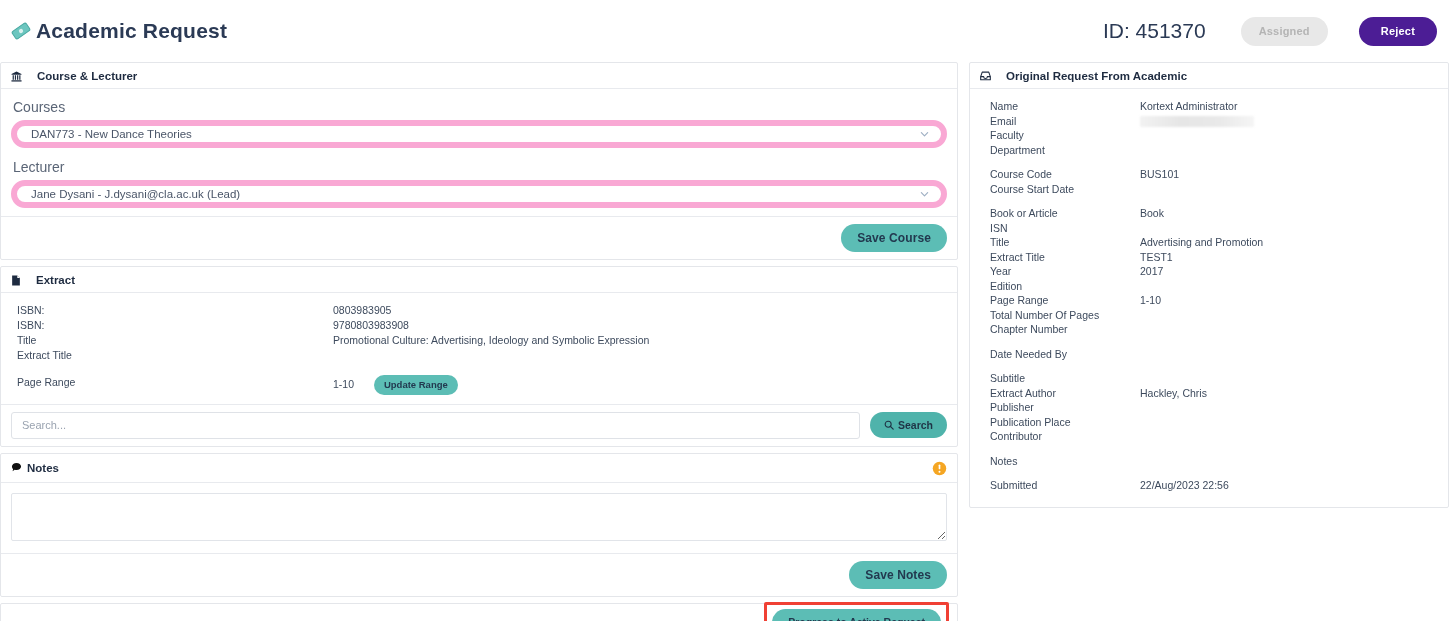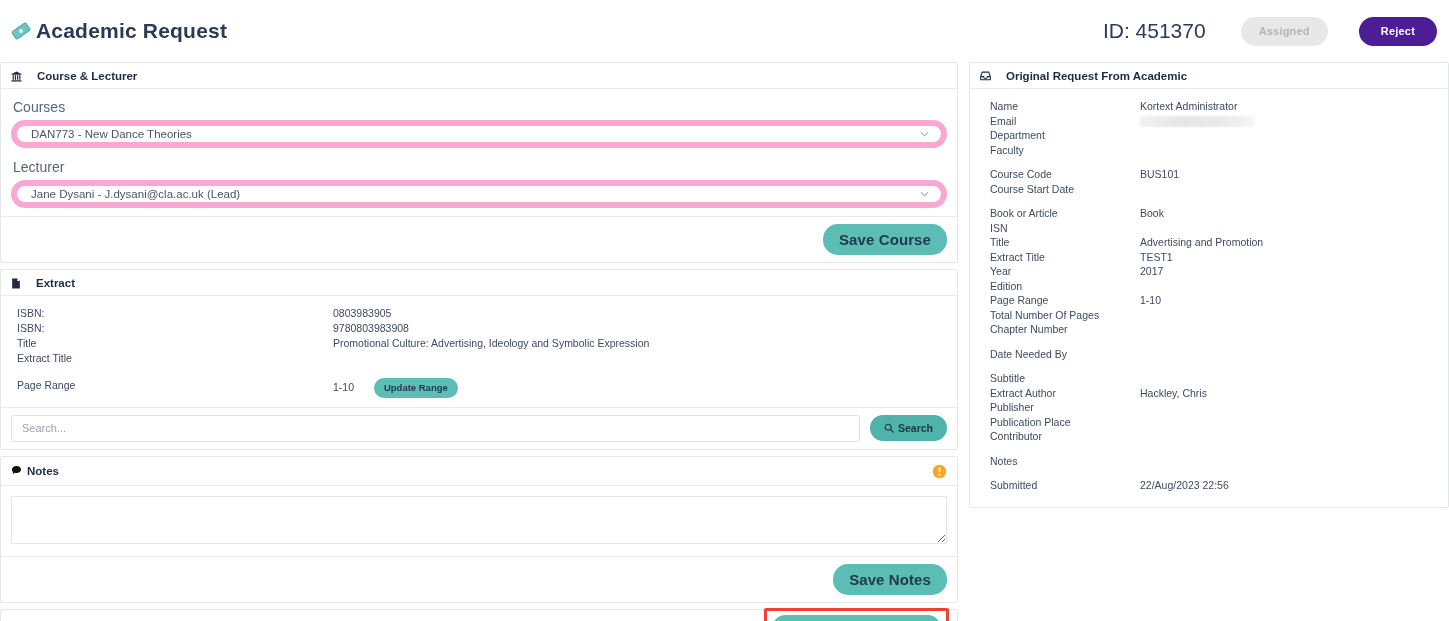--- a/index.html
+++ b/index.html
@@ -133,21 +133,21 @@
     padding: 7px 10px;
     display: flex;
     justify-content: flex-end;
   }
   .btn-teal {
     background: #5cbdb5;
     color: #22394f;
     border: none;
     border-radius: 15px;
     font-family: "Liberation Sans", sans-serif;
-    font-size: 15px;
+    font-size: 12px;
     font-weight: 700;
     padding: 8px 16px;
     cursor: pointer;
     line-height: 1;
     letter-spacing: .1px;
   }
 
   
   .kv-table { width: 100%; border-collapse: collapse; }
   .kv-table td {
@@ -471,25 +471,25 @@
 
             <tr>
               <td class="k">Name</td>
               <td class="v">Kortext Administrator</td>
             </tr>
             <tr>
               <td class="k">Email</td>
               <td class="v"><span class="redacted"></span></td>
             </tr>
             <tr>
+              <td class="k">Faculty</td>
+              <td class="v"></td>
+            </tr>
+            <tr>
               <td class="k">Department</td>
-              <td class="v"></td>
-            </tr>
-            <tr>
-              <td class="k">Faculty</td>
               <td class="v"></td>
             </tr>
             <tr class="orig-spacer">
                 <td></td>
                 <td></td>
               </tr>
 
             <tr>
               <td class="k">Course Code</td>
               <td class="v">BUS101</td>

